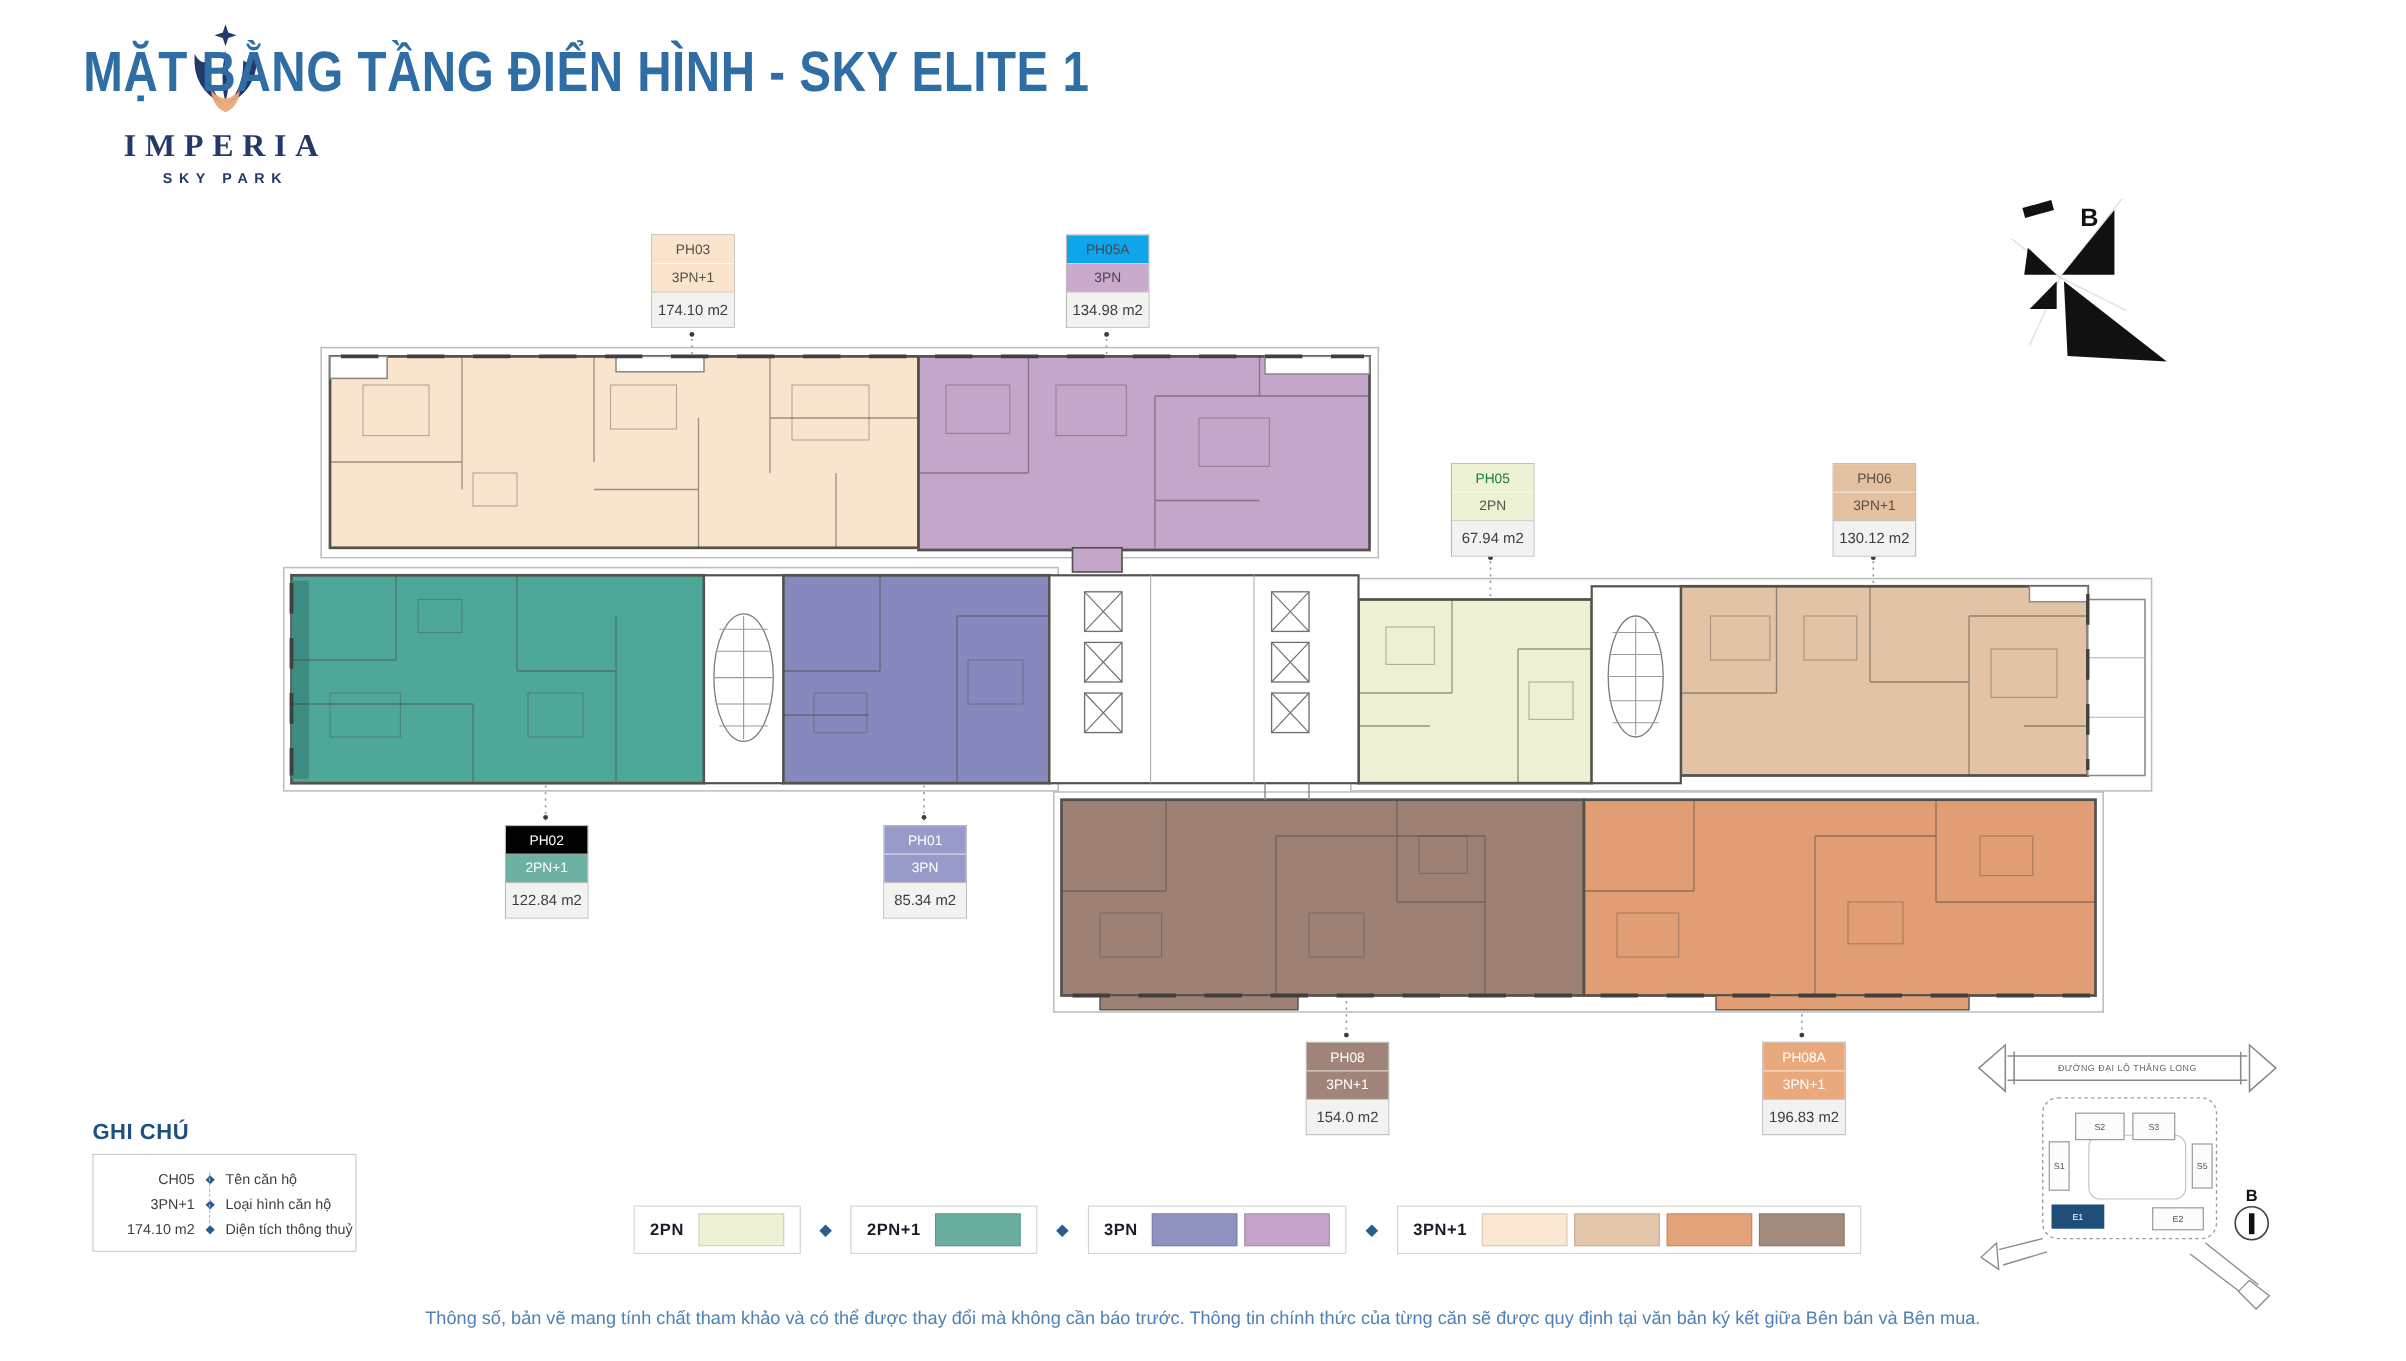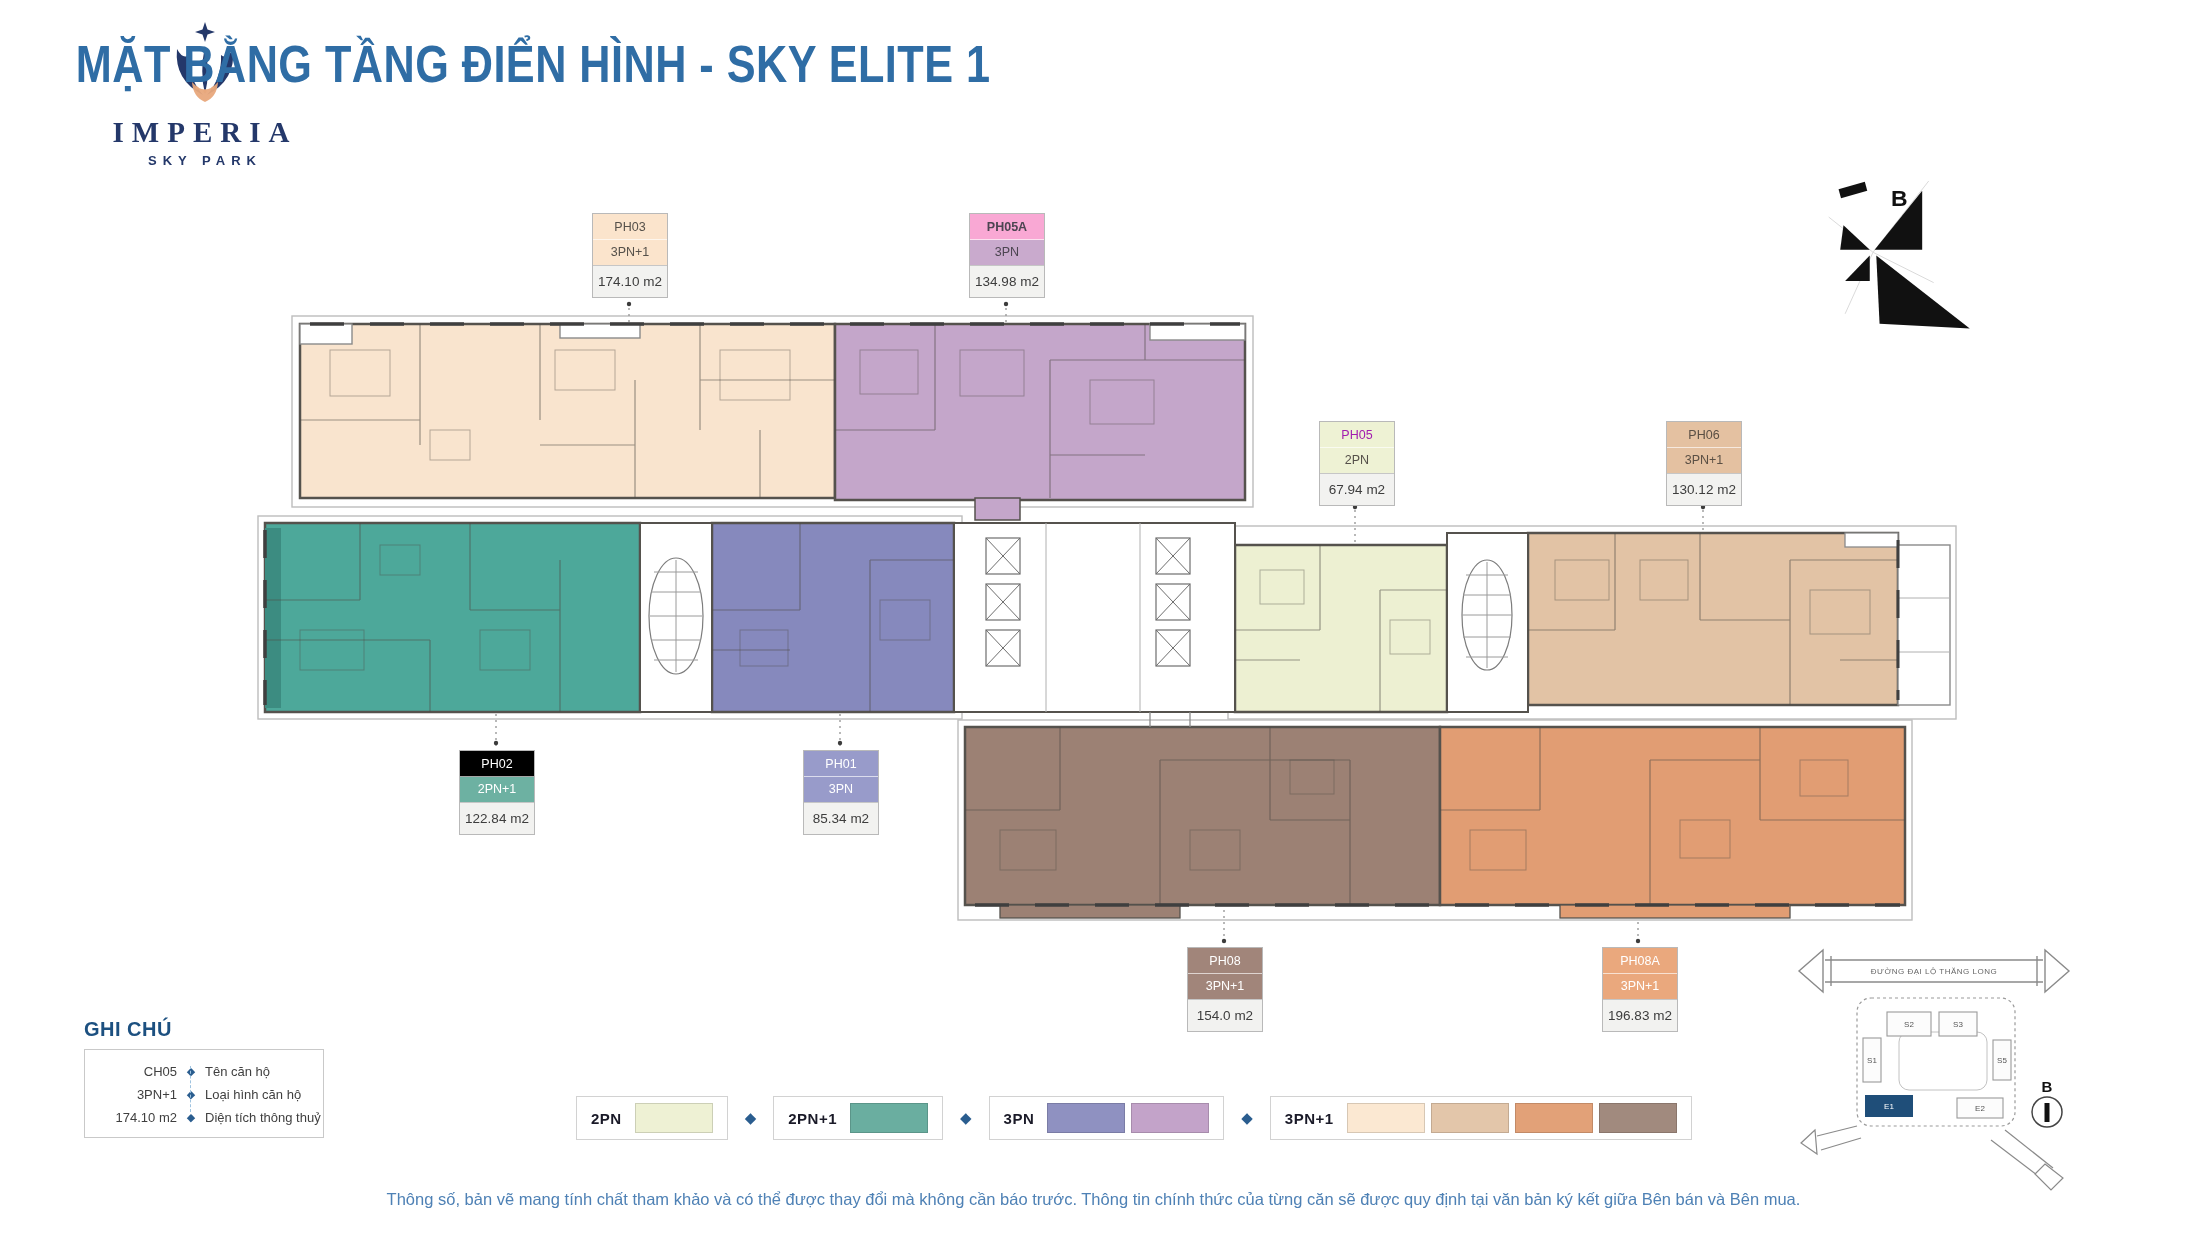--- a/index.html
+++ b/index.html
@@ -336,26 +336,26 @@
   </g>
 </svg>
 
 <div id="unit-labels">
     <div class="unit-label" style="left: 592px; top: 213px;">
     <div class="r1" style="background: rgb(251, 228, 204); color: rgb(85, 80, 74);">PH03</div>
     <div class="r2" style="background: rgb(251, 228, 204); color: rgb(85, 80, 74);">3PN+1</div>
     <div class="ra">174.10 m2</div>
   </div>
     <div class="unit-label" style="left: 969px; top: 213px;">
-    <div class="r1" style="background: #f9a8d4; color: rgb(76, 69, 81); font-weight: bold;">PH05A</div>
+    <div class="r1" style="background: #0ea5e9; color: rgb(76, 69, 81);">PH05A</div>
     <div class="r2" style="background: rgb(201, 170, 205); color: rgb(76, 69, 81);">3PN</div>
     <div class="ra">134.98 m2</div>
   </div>
     <div class="unit-label" style="left: 1319px; top: 421px;">
-    <div class="r1" style="background: rgb(238, 242, 212); color: #a21caf;">PH05</div>
+    <div class="r1" style="background: rgb(238, 242, 212); color: #15803d;">PH05</div>
     <div class="r2" style="background: rgb(238, 242, 212); color: rgb(85, 80, 74);">2PN</div>
     <div class="ra">67.94 m2</div>
   </div>
     <div class="unit-label" style="left: 1666px; top: 421px;">
     <div class="r1" style="background: rgb(228, 193, 161); color: rgb(90, 79, 68);">PH06</div>
     <div class="r2" style="background: rgb(228, 193, 161); color: rgb(90, 79, 68);">3PN+1</div>
     <div class="ra">130.12 m2</div>
   </div>
     <div class="unit-label" style="left: 459px; top: 750px;">
     <div class="r1" style="background: #000000; color: rgb(255, 255, 255);">PH02</div>

